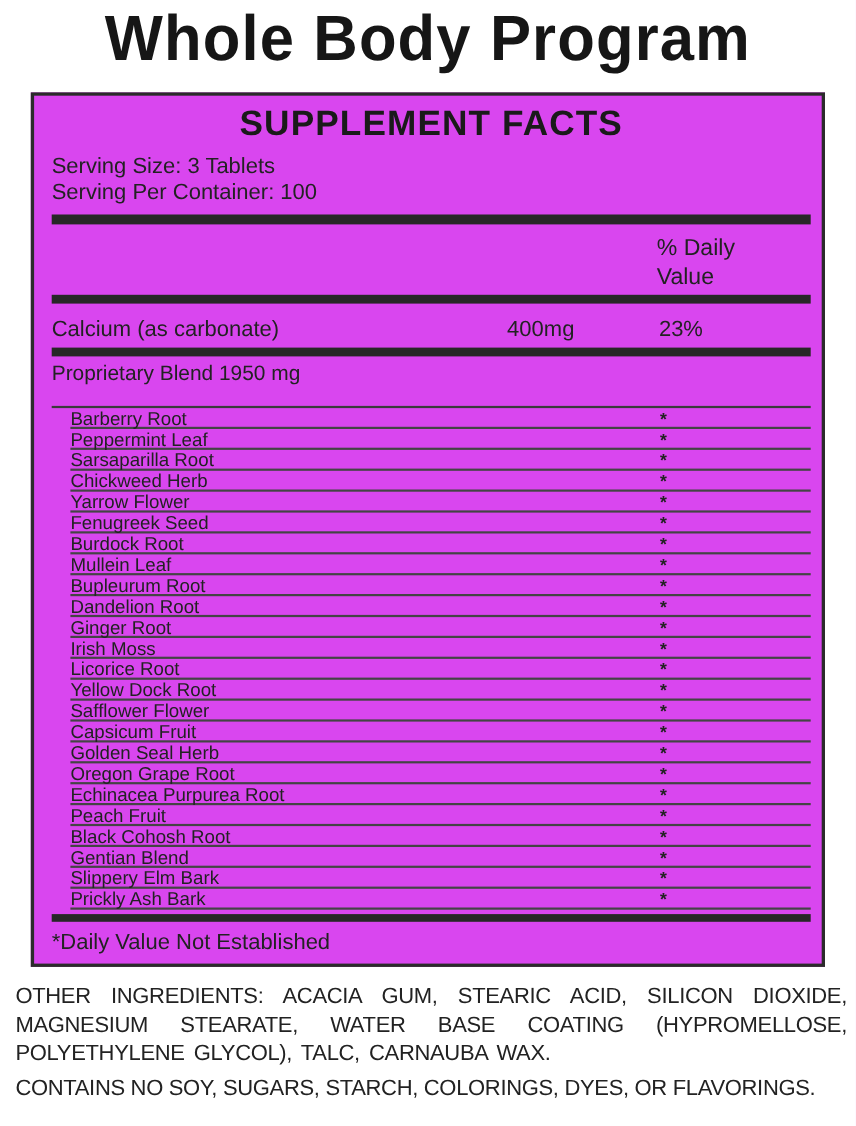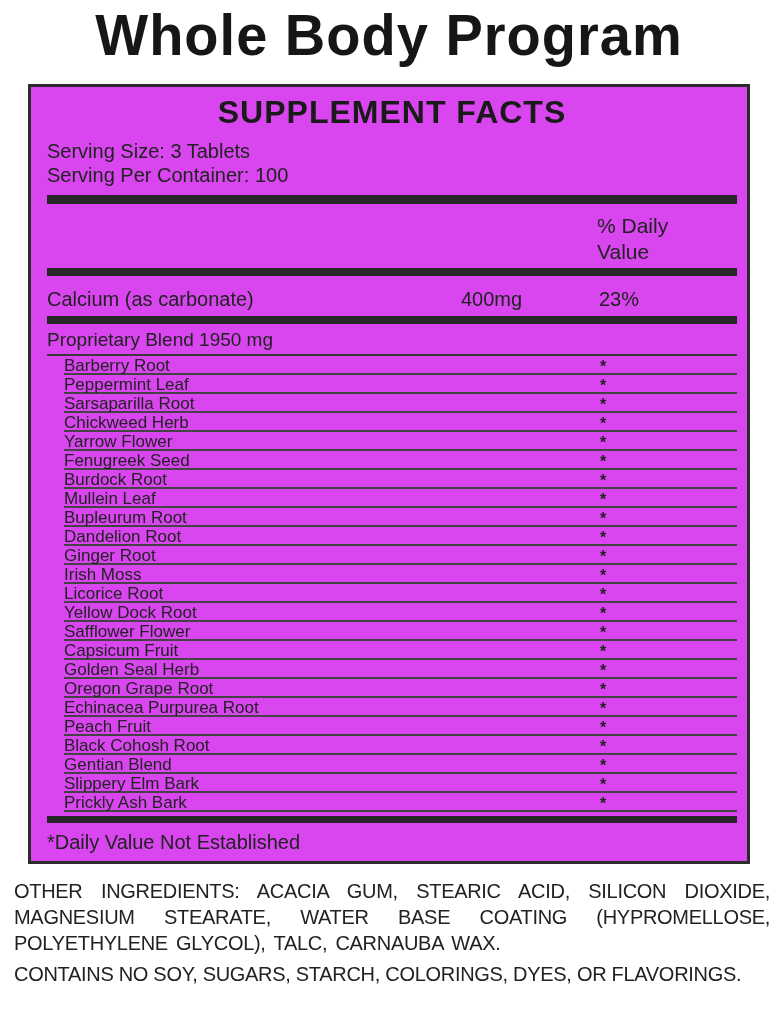--- a/index.html
+++ b/index.html
@@ -68,21 +68,21 @@
     height: 40px;
     font-size: 20px;
     padding-top: 12px;
     color: #222;
   }
   .nutrient-row .amount { position: absolute; left: 414px; top: 12px; }
   .nutrient-row .dv     { position: absolute; left: 552px; top: 12px; }
   
   .blend-title {
     font-size: 19px;
-    padding: 5px 0 3px 0;
+    padding: 5px 0 18px 0;
     border-bottom: 2px solid #3a3a3a;
     color: #222;
   }
   .ingredient-list { margin-left: 17px; }
   .ing-row {
     position: relative;
     height: 19px;
     border-bottom: 2px solid #444;
     font-size: 17px;
     line-height: 19px;

